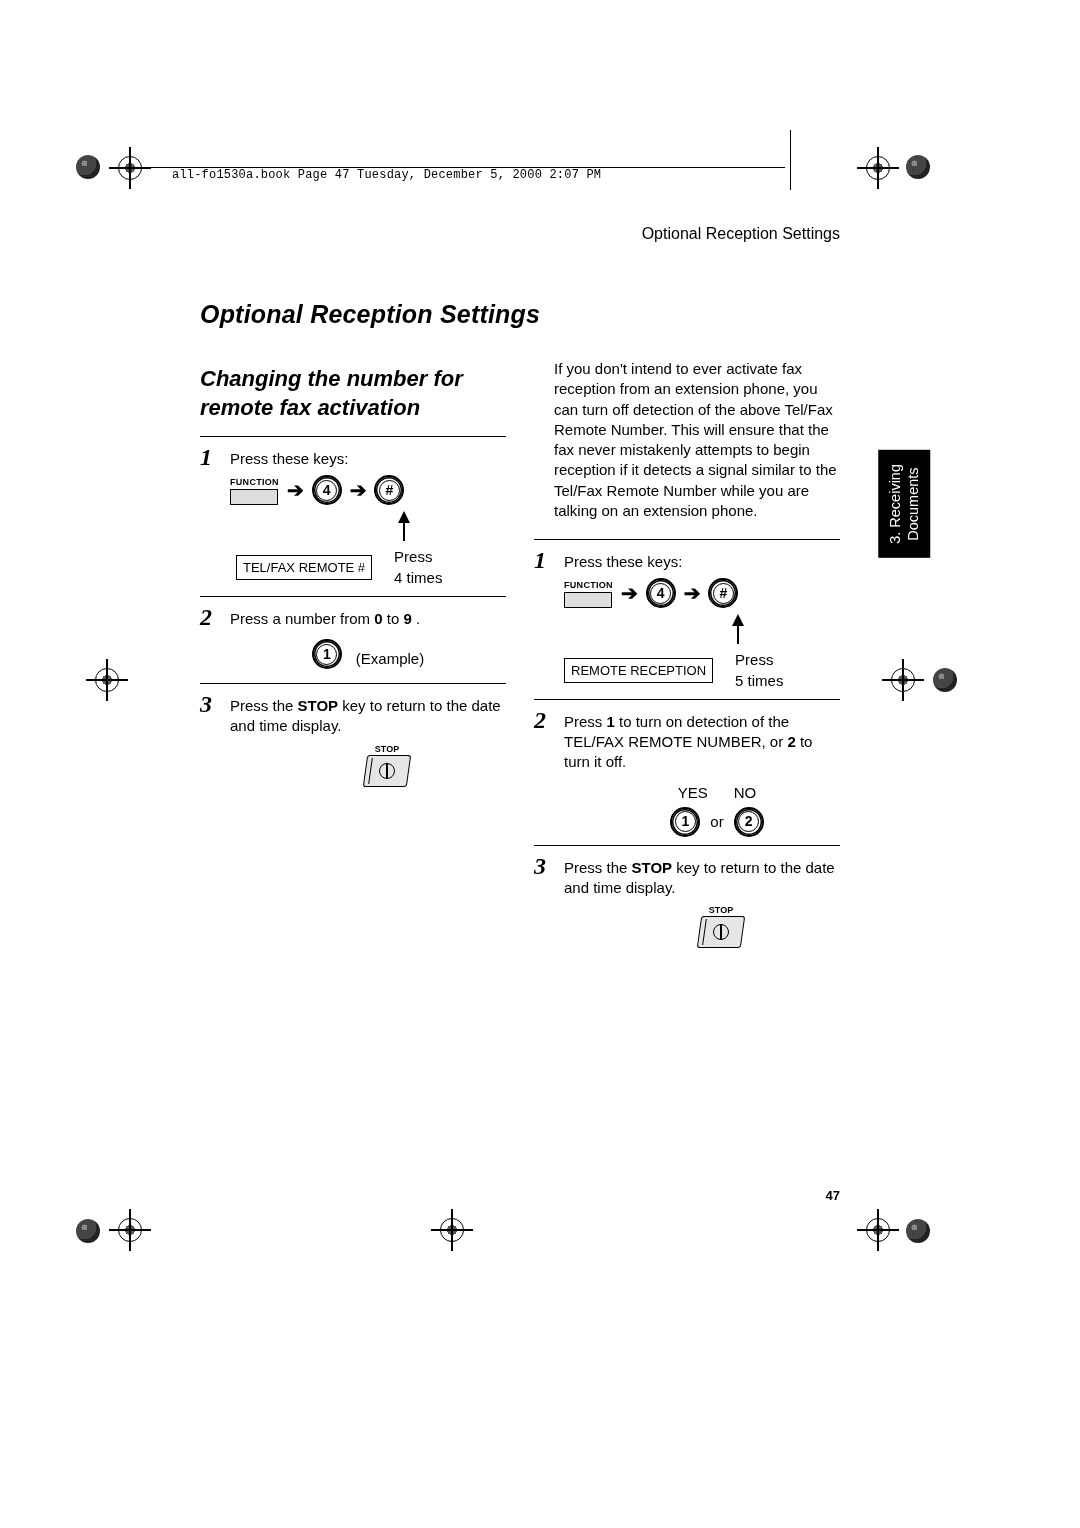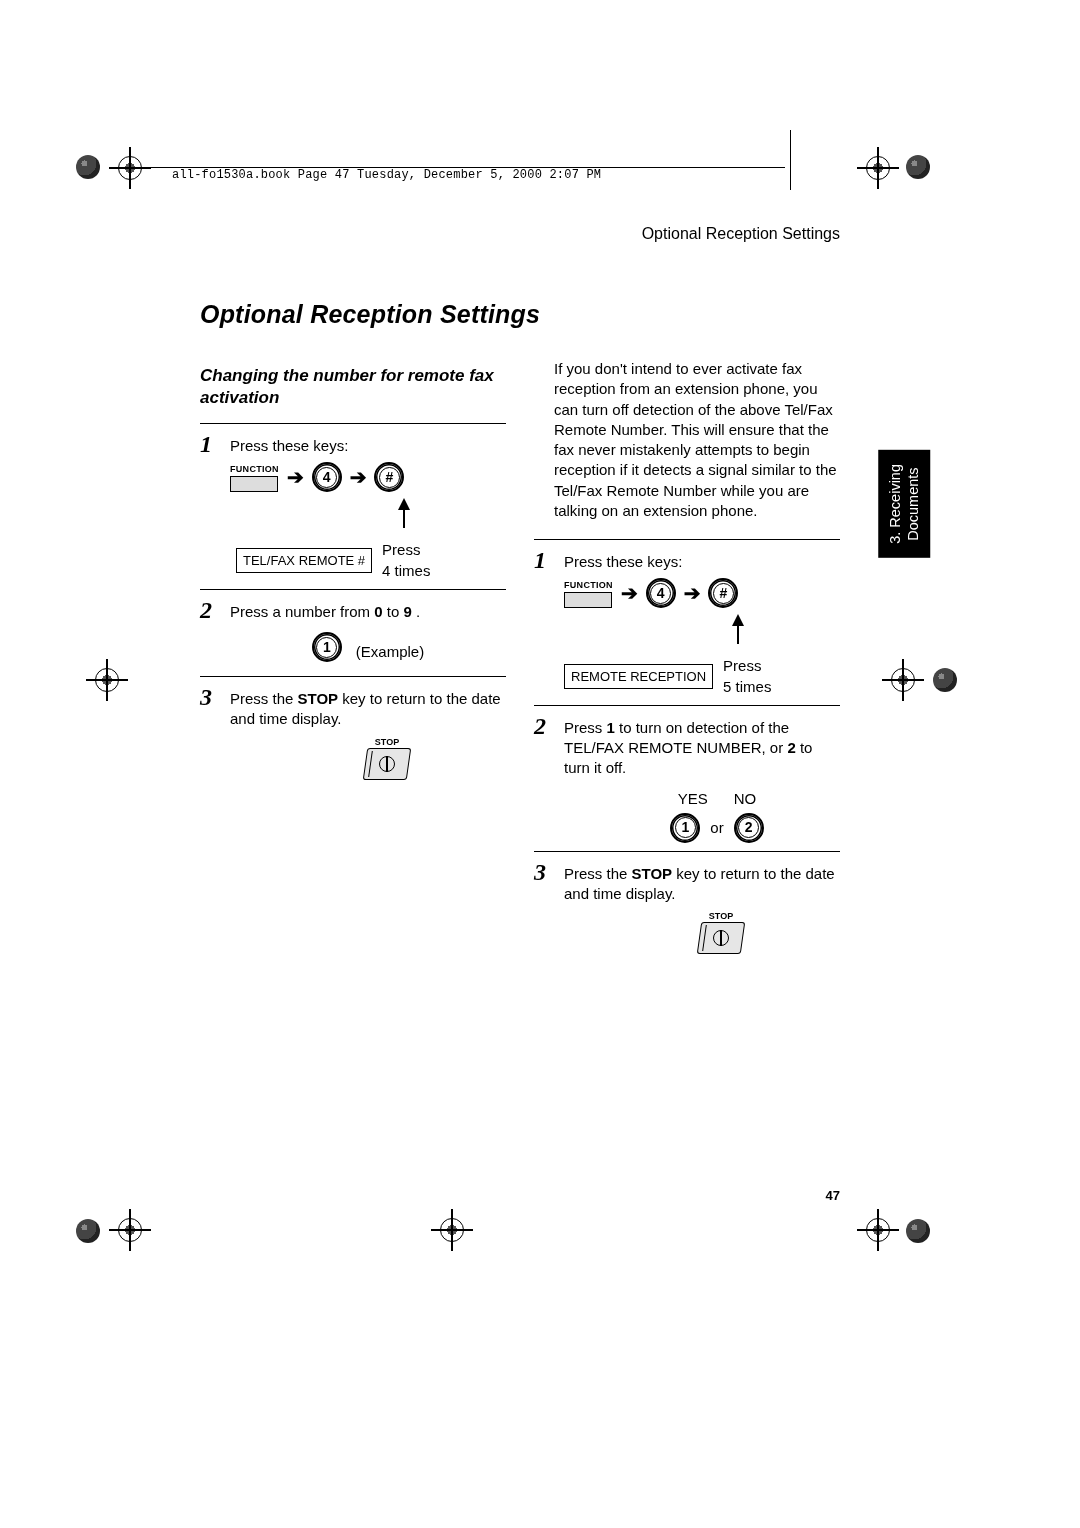--- a/index.html
+++ b/index.html
@@ -41,21 +41,21 @@
     gap: 28px;
     margin-left: 80px;
     margin-right: 120px;
   }
   .col {
     flex: 1;
     font-size: 15px;
     line-height: 1.35;
   }
   .subhead {
-    font-size: 17px;
+    font-size: 22px;
     font-weight: bold;
     font-style: italic;
     margin: 6px 0 14px 0;
     line-height: 1.3;
   }
   .intro { margin: 0 10px 18px 26px; }
   hr.sep {
     border: none;
     border-top: 1.5px solid #000;
     margin: 8px 0 8px 0;
@@ -112,23 +112,23 @@
     border: 1.3px solid #000;
     border-radius: 50%;
     display:flex;align-items:center;justify-content:center;
     font-weight: bold; font-size: 14px;
     font-family: Arial, sans-serif;
   }
   .hash .ringkey-inner::before { content: "#"; }
   .press-note {
     display: flex;
     align-items: center;
-    gap: 10px;
+    gap: 22px;
     margin-left: 6px;
-    margin-top: 12px;
+    margin-top: 6px;
   }
   .dispbox {
     border: 1.3px solid #000;
     padding: 3px 6px;
     font-size: 13px;
     white-space: nowrap;
   }
   .uparrow {
     display:flex; flex-direction: column; align-items:center;
     line-height: 0.5;

